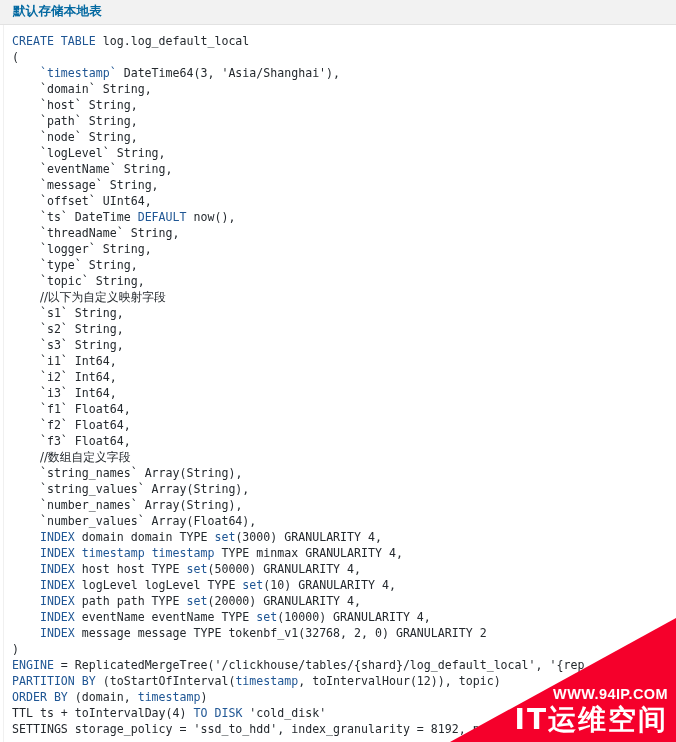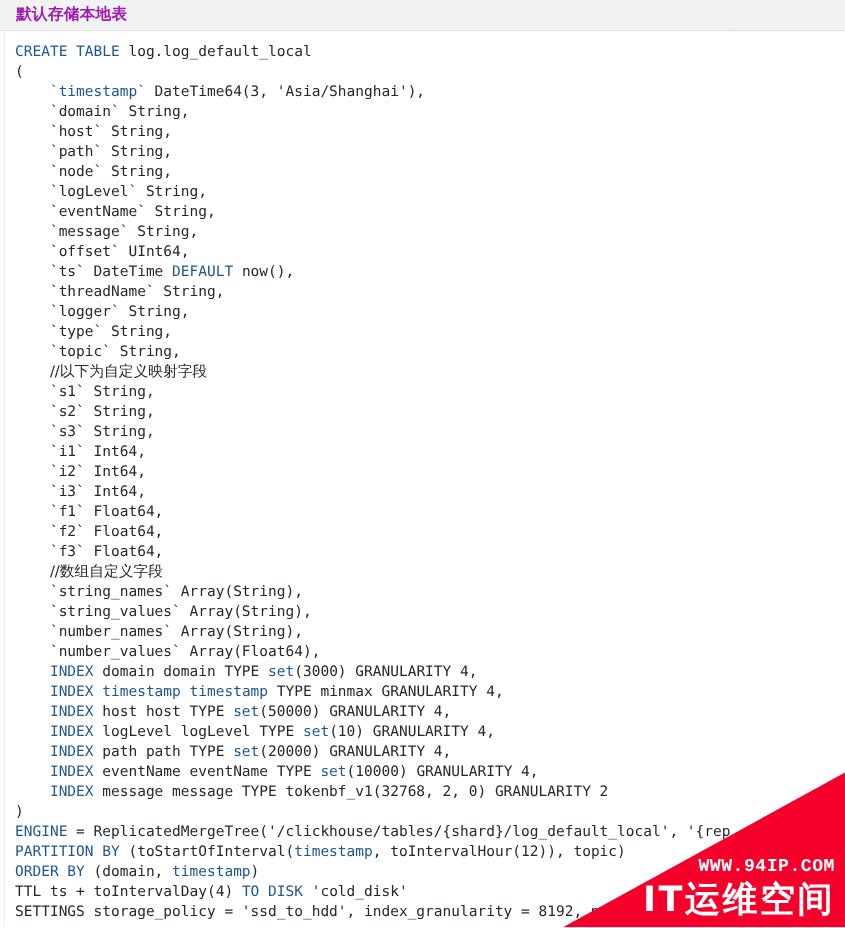--- a/index.html
+++ b/index.html
@@ -26,21 +26,21 @@
     border-bottom: 1px solid #e2e2e2;
     box-sizing: border-box;
   }
   #header-title {
     position: absolute;
     left: 13px;
     top: 3px;
     font-family: "DejaVu Sans", "Liberation Sans", sans-serif;
     font-size: 12.5px;
     font-weight: bold;
-    color: #a21caf;
+    color: #0369a1;
     letter-spacing: 0.2px;
     white-space: nowrap;
   }
 
   
   #code-block {
     position: absolute;
     left: 0;
     top: 25px;
     width: 584px;
@@ -98,21 +98,21 @@
     top: 0;
   }
   #watermark-text {
     position: absolute;
     right: 8px;
     bottom: 6px;
     text-align: right;
     color: #ffffff;
   }
   #watermark-url {
-    font-family: Liberation Mono, monospace;
+    font-family: Liberation Sans, sans-serif;
     font-size: 14.5px;
     font-weight: bold;
     letter-spacing: 0.4px;
     line-height: 17px;
     display: block;
   }
   #watermark-brand {
     font-family: "DejaVu Sans", "Liberation Sans", sans-serif;
     font-size: 28px;
     font-weight: bold;

